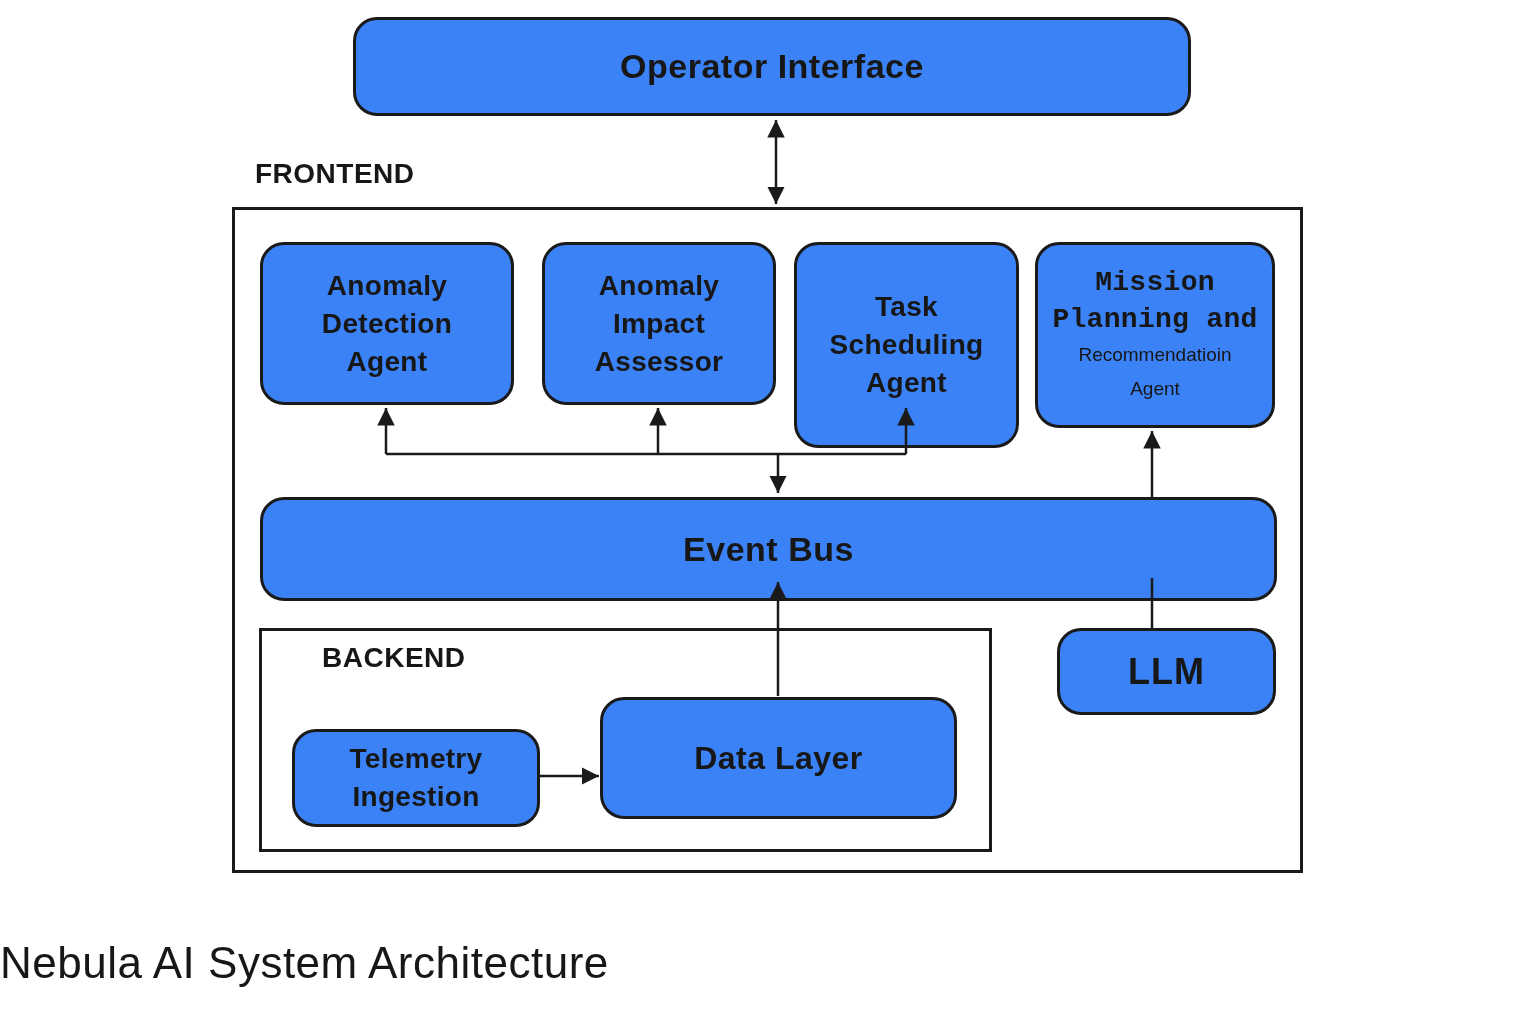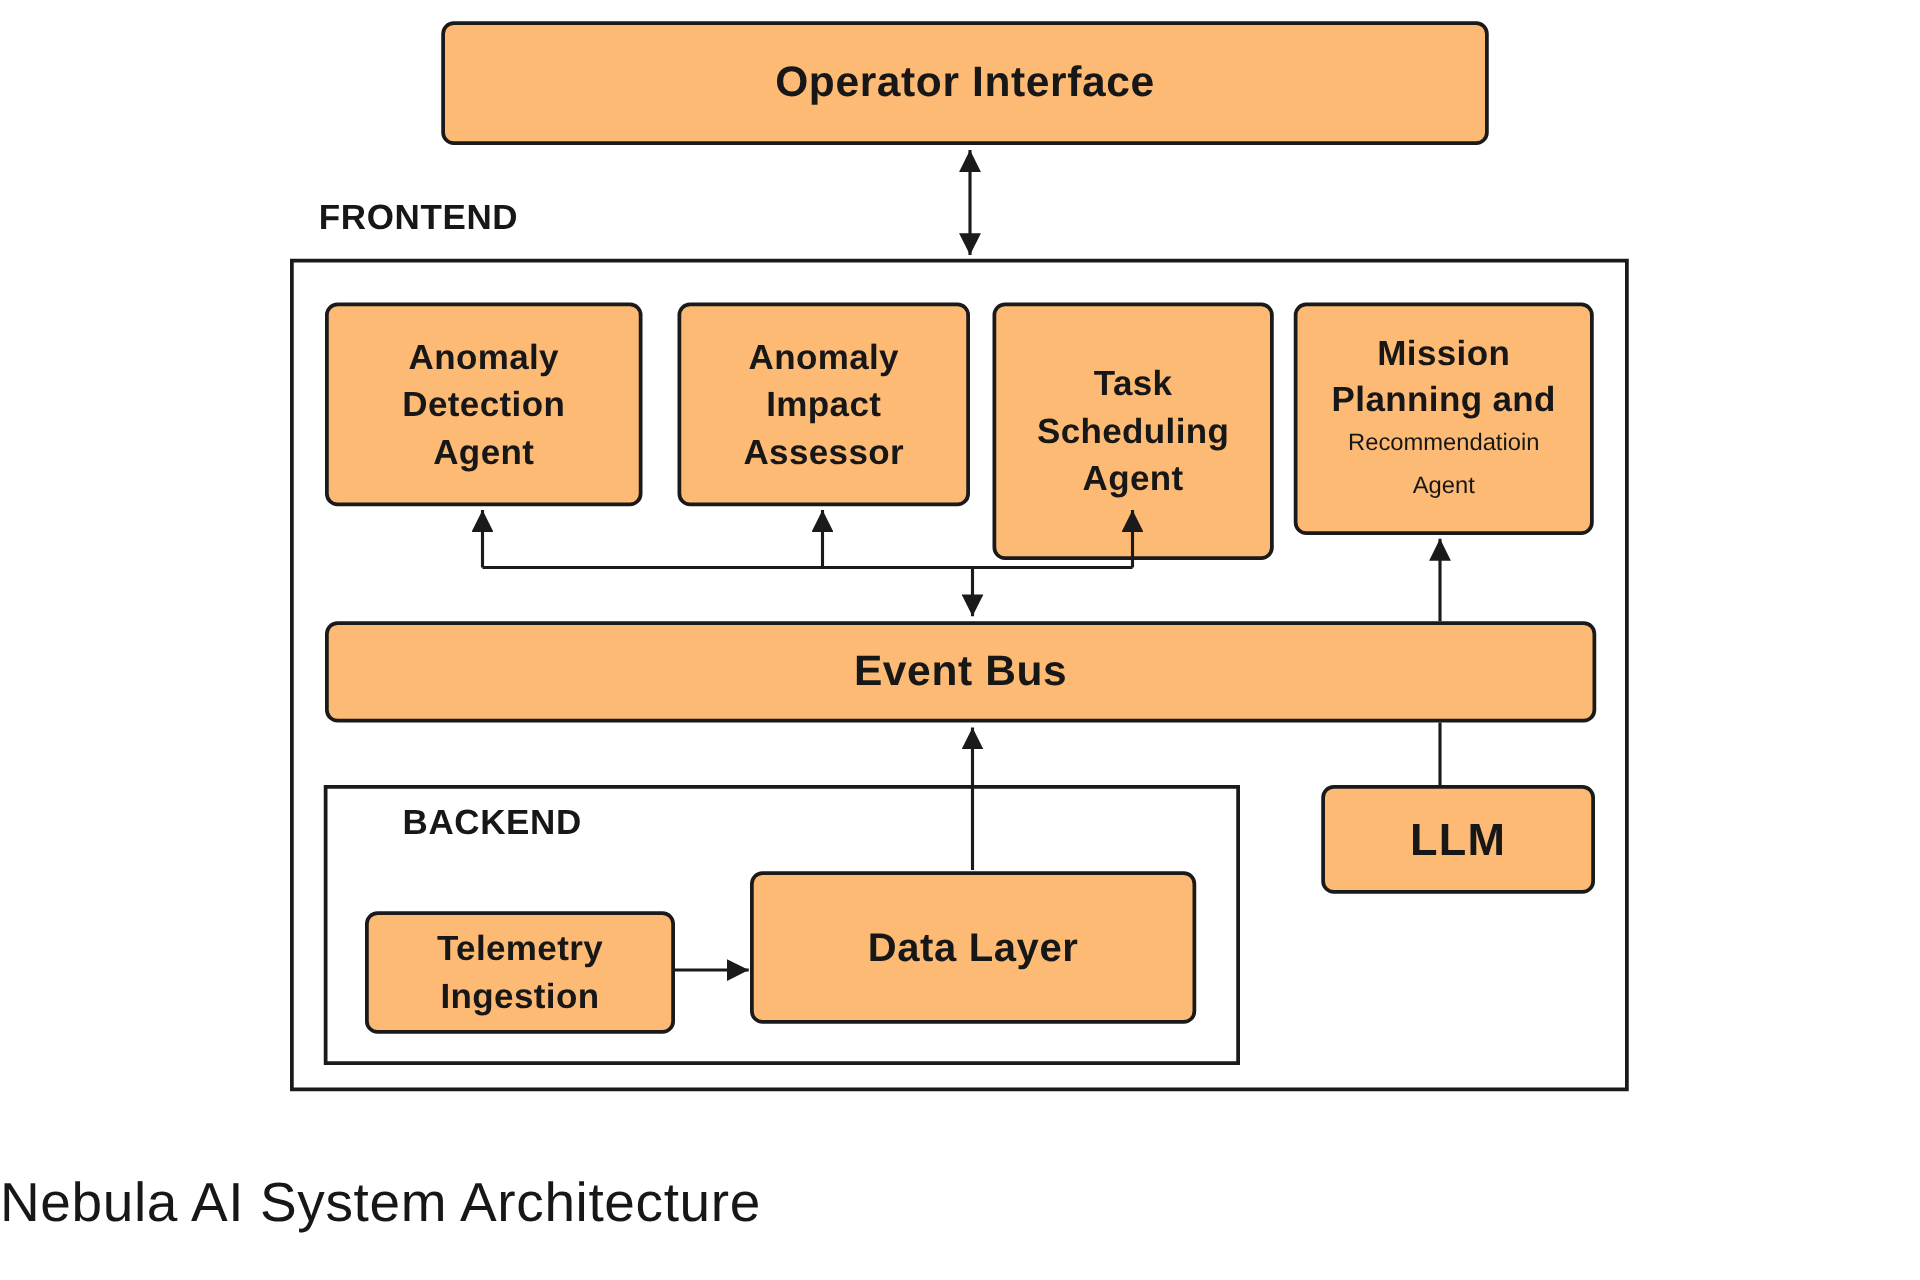--- a/index.html
+++ b/index.html
@@ -32,23 +32,23 @@
     position: absolute;
     font-weight: bold;
     font-size: 28px;
     letter-spacing: 0.5px;
     z-index: 10;
   }
   #frontend-label { left: 255px; top: 158px; }
   #backend-label  { left: 322px; top: 642px; }
   .node {
     position: absolute;
-    background: #fdba74;
+    background: #3b82f6;
     border: 3px solid #1a1a1a;
-    border-radius: 10px;
+    border-radius: 24px;
     box-sizing: border-box;
     display: flex;
     flex-direction: column;
     align-items: center;
     justify-content: center;
     text-align: center;
     z-index: 20;
   }
   .node-label {
     white-space: pre-line;
@@ -60,28 +60,28 @@
   #node-anomaly-detection { left: 260px; top: 242px; width: 254px; height: 163px; }
   #node-anomaly-impact    { left: 542px; top: 242px; width: 234px; height: 163px; }
   #node-task-scheduling   { left: 794px; top: 242px; width: 225px; height: 206px; }
   #node-anomaly-detection .node-label,
   #node-anomaly-impact .node-label,
   #node-task-scheduling .node-label { font-size: 28px; line-height: 38px; letter-spacing: 0.3px; }
 
   #node-mission-planning  { left: 1035px; top: 242px; width: 240px; height: 186px; }
   #node-mission-planning .label-bold {
     white-space: pre-line; font-weight: bold;
-    font-size: 28px; line-height: 37px; letter-spacing: 0.3px;
+    font-size: 28px; line-height: 37px; letter-spacing: 0.3px; font-family: Liberation Mono, monospace;
   }
   #node-mission-planning .label-regular {
     white-space: pre-line; font-weight: 400;
     font-size: 19px; line-height: 34px;
   }
 
-  #node-event-bus { left: 260px; top: 497px; width: 1017px; height: 81px; }
+  #node-event-bus { left: 260px; top: 497px; width: 1017px; height: 104px; }
   #node-event-bus .node-label { font-size: 34px; letter-spacing: 0.5px; }
 
   #node-telemetry-ingestion { left: 292px; top: 729px; width: 248px; height: 98px; }
   #node-telemetry-ingestion .node-label { font-size: 28px; line-height: 38px; letter-spacing: 0.3px; }
 
   #node-data-layer { left: 600px; top: 697px; width: 357px; height: 122px; }
   #node-data-layer .node-label { font-size: 32px; letter-spacing: 0.5px; }
 
   #node-llm { left: 1041px; top: 628px; width: 219px; height: 87px; margin-left: 16px; }
   #node-llm .node-label { font-size: 36px; letter-spacing: 1px; }

